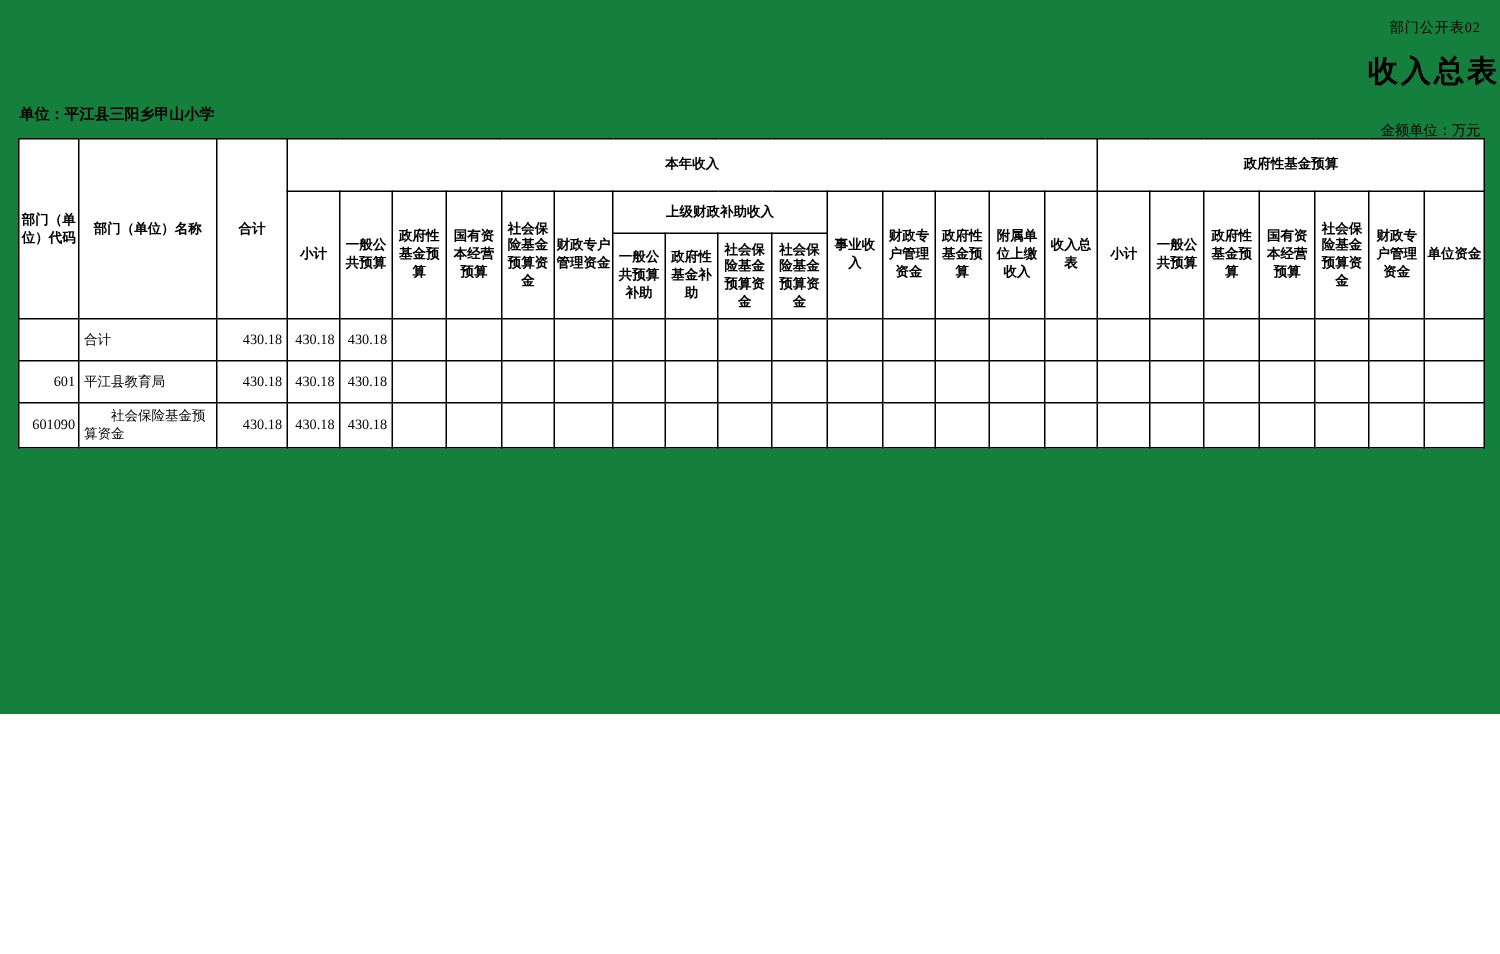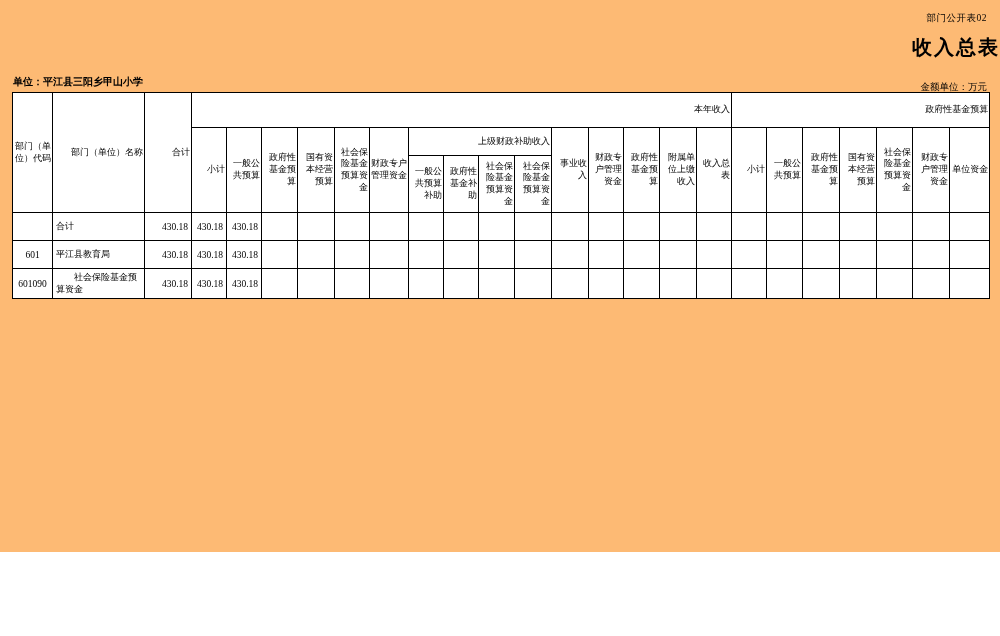--- a/index.html
+++ b/index.html
@@ -4,22 +4,22 @@
 <style>
   * { margin: 0; padding: 0; box-sizing: border-box; }
   html, body { background: #ffffff; }
   body {
     width: 1000px; height: 636px;
     font-family: "Liberation Serif", serif;
     color: #000;
   }
   .page {
     position: relative;
-    width: 1000px; height: 552px;
-    background: #fdba74;
+    width: 1000px; height: 476px;
+    background: #15803d;
     overflow: hidden;
   }
   .doc-label {
     position: absolute;
     top: 12px; right: 13px;
     font-size: 9.5px;
     letter-spacing: 0.5px;
   }
   .title {
     position: absolute;
@@ -28,52 +28,52 @@
     text-align: right;
     font-size: 20px;
     font-weight: bold;
     letter-spacing: 2px;
   }
   .meta-row {
     position: absolute;
     top: 69px; left: 13px; right: 13px;
     display: flex;
     justify-content: space-between;
-    align-items: center;
+    align-items: flex-start;
   }
   .unit-label { font-size: 10px; font-weight: bold; }
   .amount-unit-label { font-size: 9.5px; margin-top: 12px; }
   table.income-table {
     position: absolute;
     top: 92px; left: 12px;
     width: 977px;
     border-collapse: collapse;
     table-layout: fixed;
     background: #fff;
   }
   .income-table th, .income-table td {
     border: 1px solid #000;
     overflow: hidden;
   }
   .income-table th {
-    font-weight: normal;
+    font-weight: bold;
     font-size: 9px;
     line-height: 1.3;
-    text-align: right;
+    text-align: center;
     vertical-align: middle;
     padding: 0 1px;
     word-break: break-all;
   }
   .income-table td {
     font-size: 9.5px;
     vertical-align: middle;
     word-break: break-all;
   }
   td.cell-num  { text-align: right; padding: 0 3px; }
-  td.cell-code { text-align: center;  padding: 0 2px; }
+  td.cell-code { text-align: right;  padding: 0 2px; }
   td.cell-name { text-align: left;  padding: 0 3px; font-size: 9px; line-height: 1.25; }
   tr.h1 { height: 35px; }
   tr.h2 { height: 28px; }
   tr.h3 { height: 57px; }
   tr.data-row   { height: 28px; }
   tr.data-row-last { height: 30px; }
 </style>
 </head>
 <body>
 

